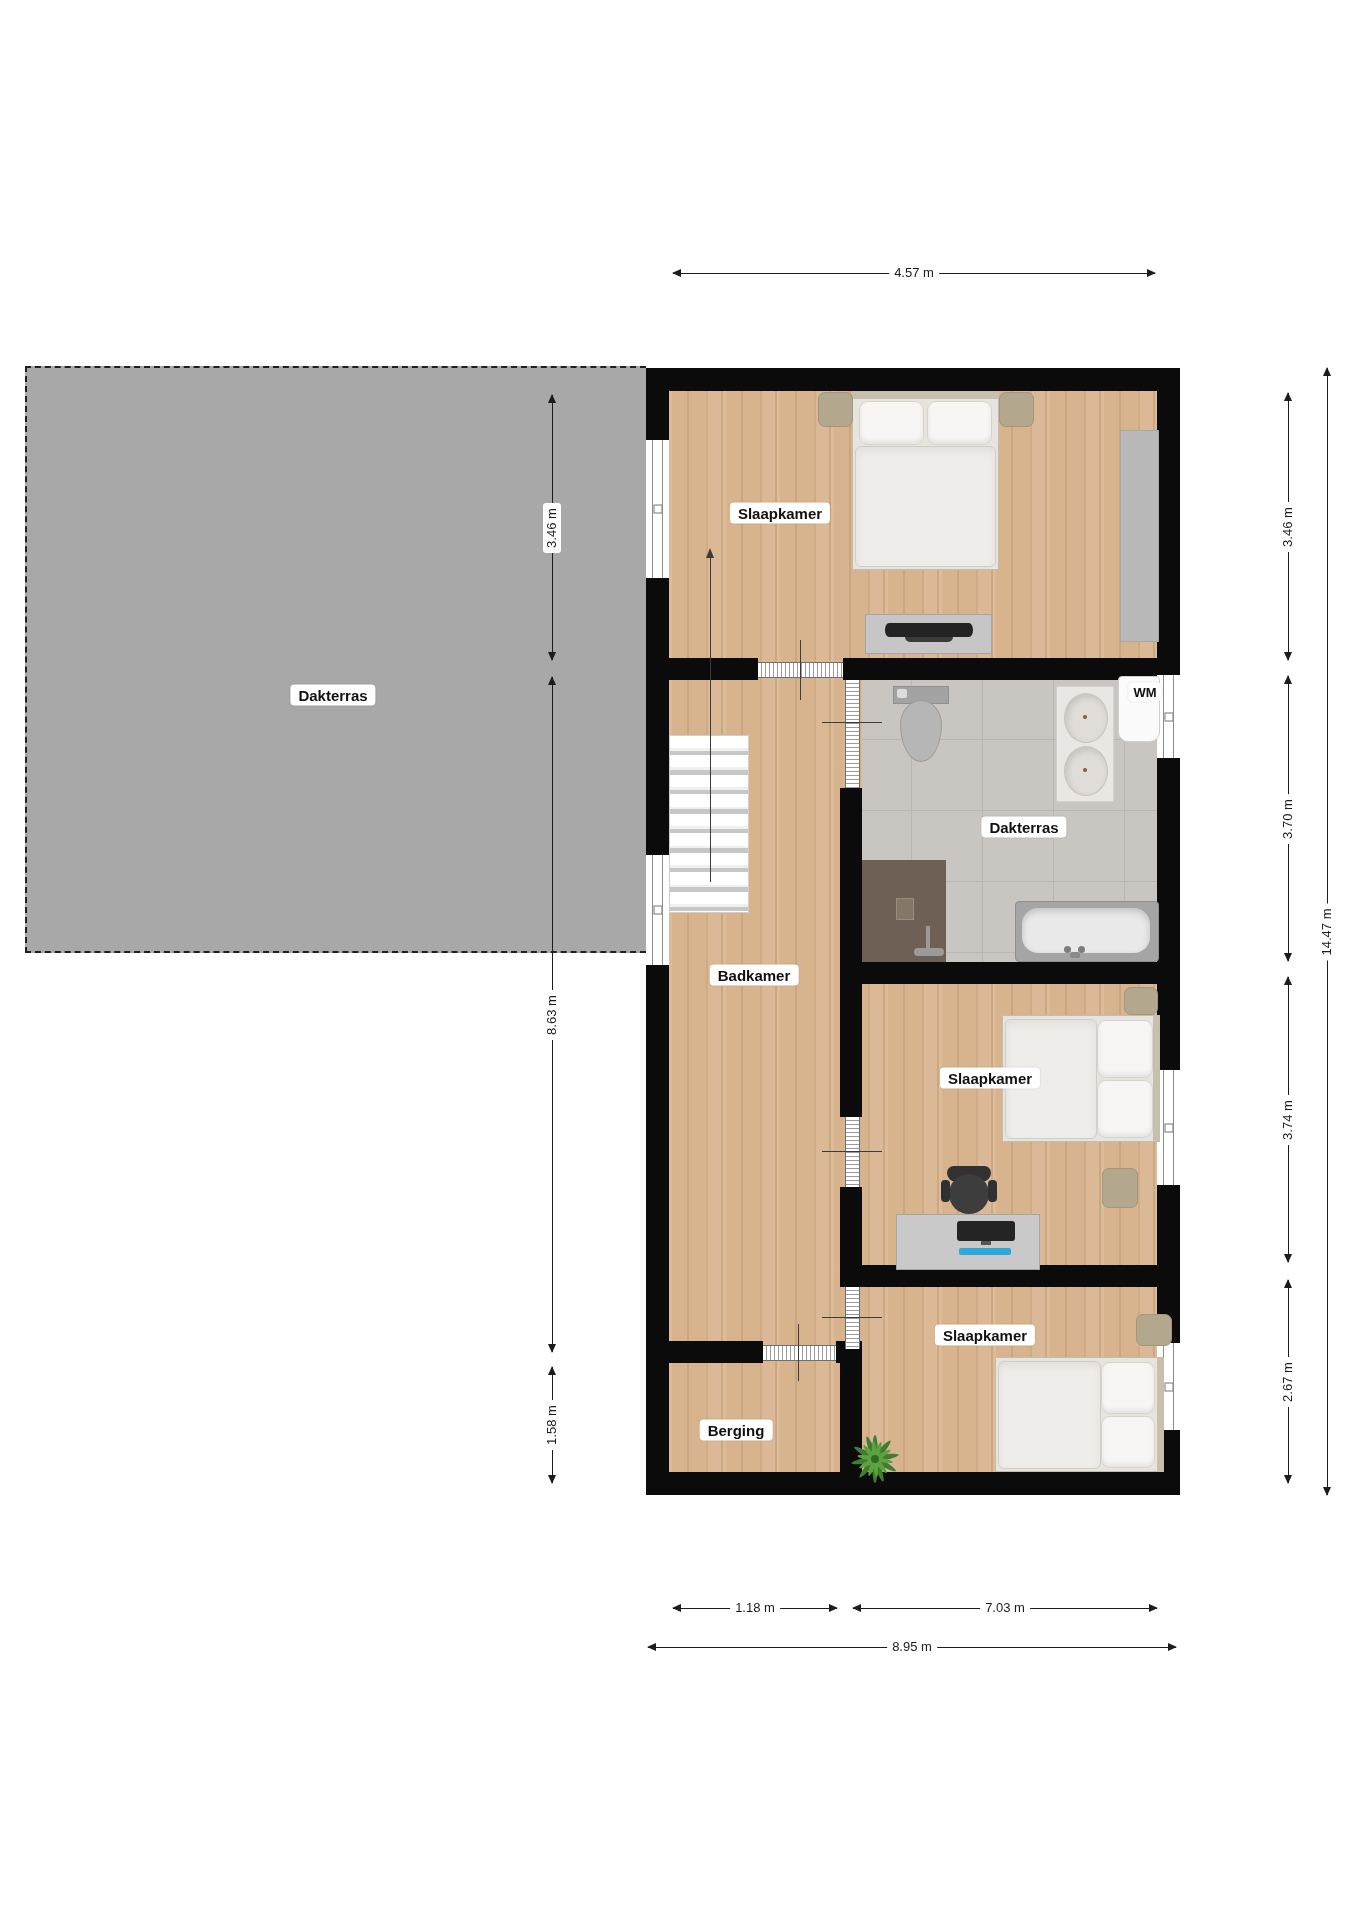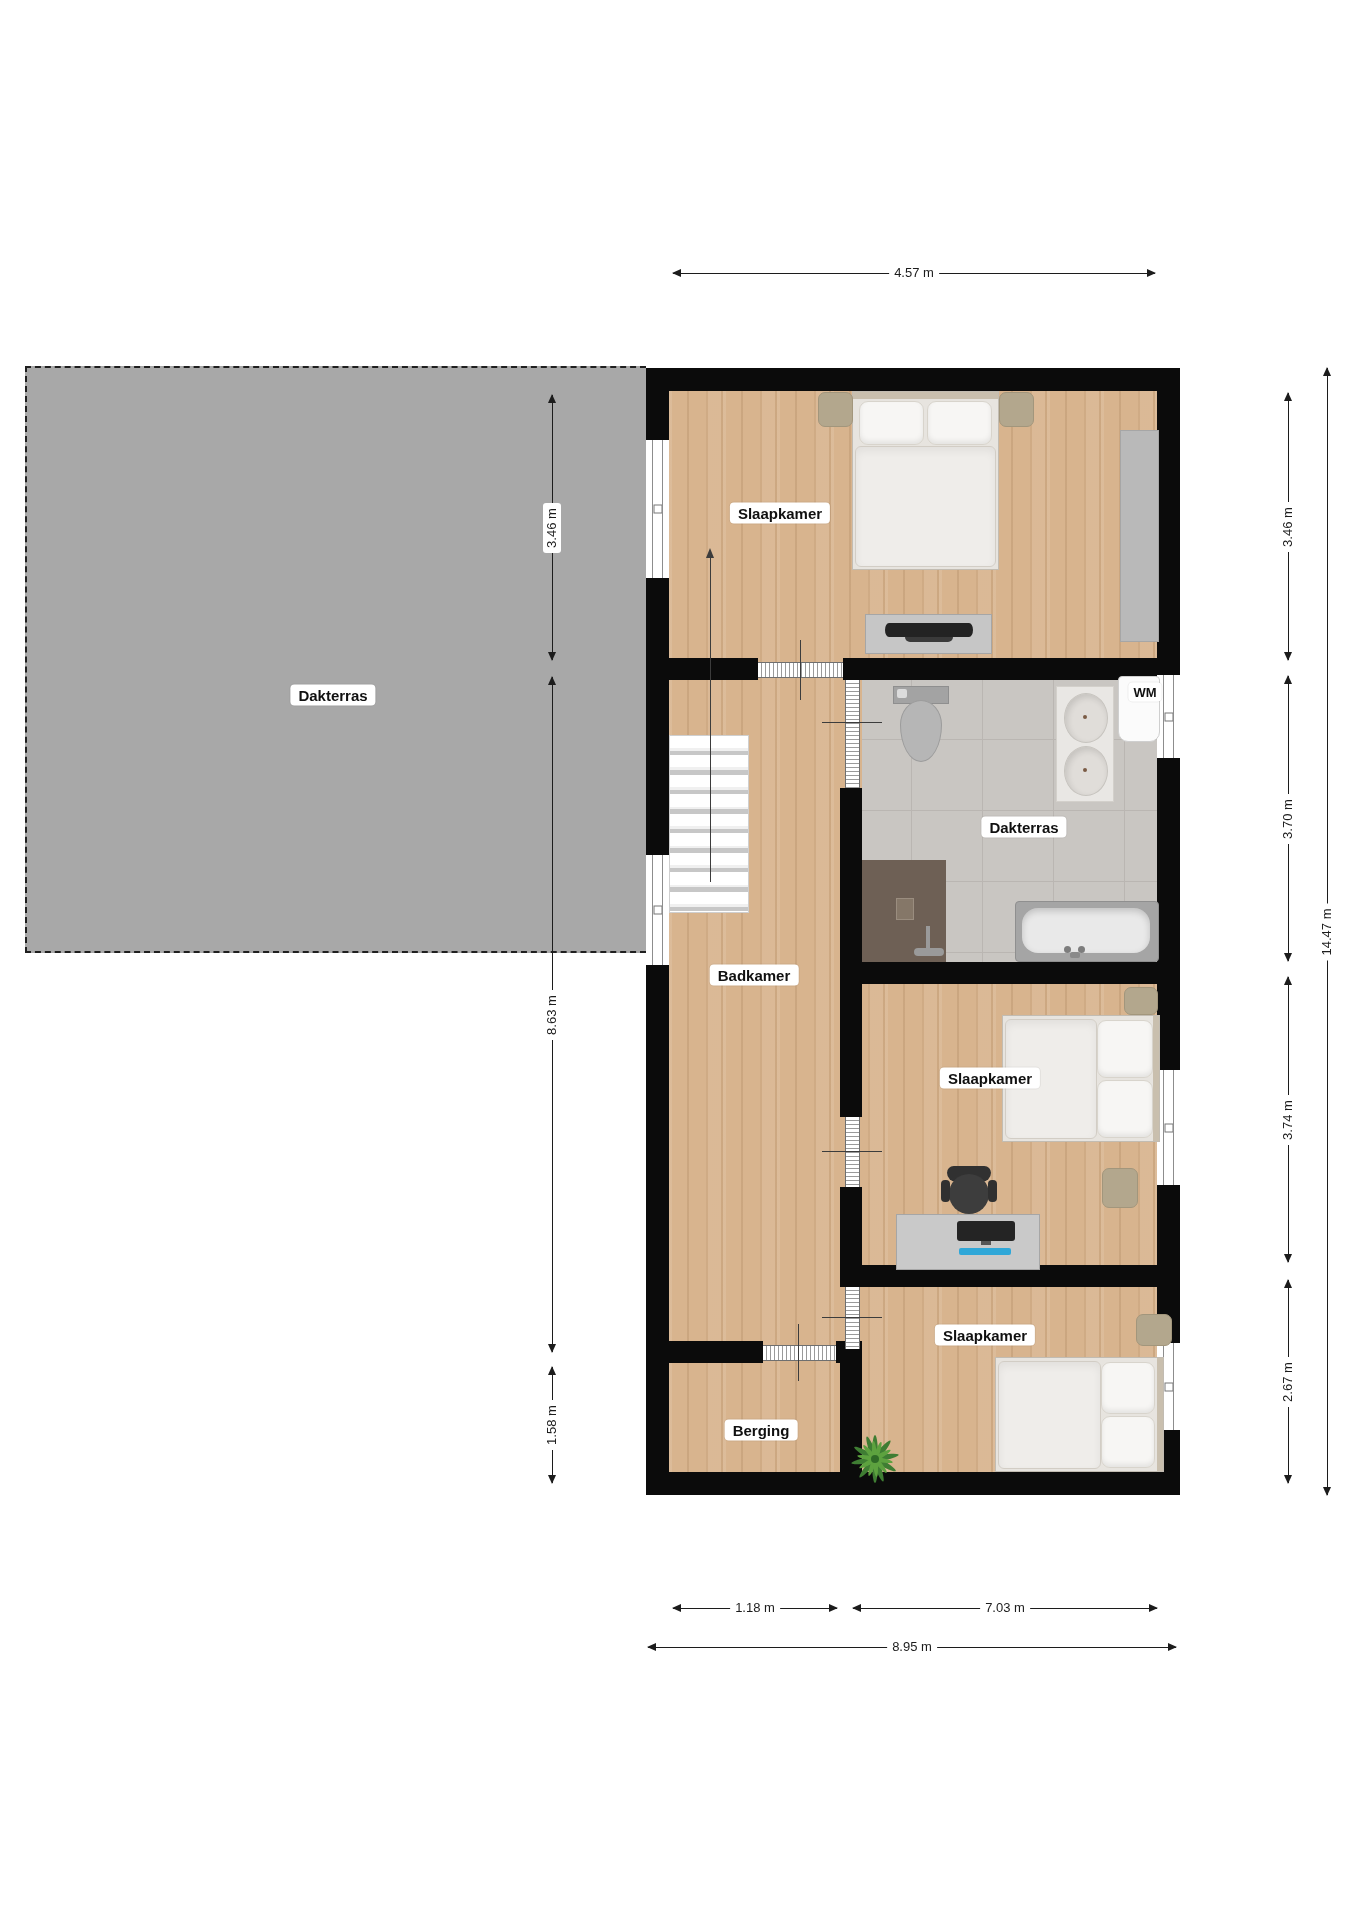--- a/index.html
+++ b/index.html
@@ -224,21 +224,21 @@
       </g>
     </svg>
   </div>
 
   <div class="room-label" style="left:333px;top:695px">Dakterras</div>
   <div class="room-label" style="left:780px;top:513px">Slaapkamer</div>
   <div class="room-label" style="left:1024px;top:827px">Dakterras</div>
   <div class="room-label" style="left:754px;top:975px">Badkamer</div>
   <div class="room-label" style="left:990px;top:1078px">Slaapkamer</div>
   <div class="room-label" style="left:985px;top:1335px">Slaapkamer</div>
-  <div class="room-label" style="left:761px;top:1430px">Berging</div>
+  <div class="room-label" style="left:736px;top:1430px">Berging</div>
   <div class="room-label wm-label" style="left:1145px;top:692px">WM</div>
 
   <div class="dim-h" style="left:673px;top:273px;width:482px">
     <i class="ah ah-left"></i>
     <i class="ah ah-right"></i>
     <span class="dim-label">4.57 m</span>
   </div>
 
   <div class="dim-v" style="left:552px;top:395px;height:265px">
     <i class="ah ah-up"></i>

